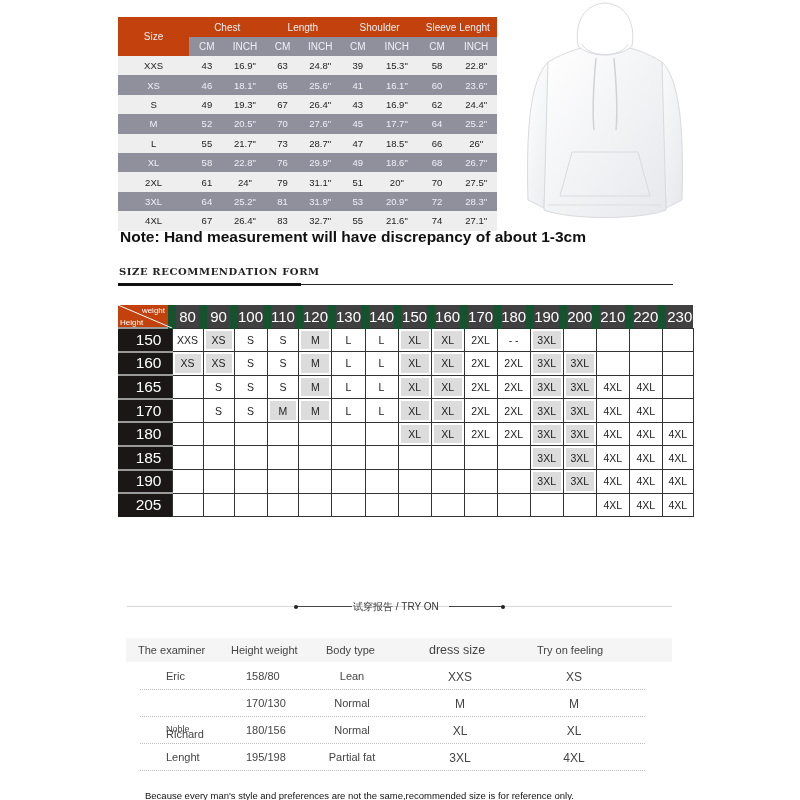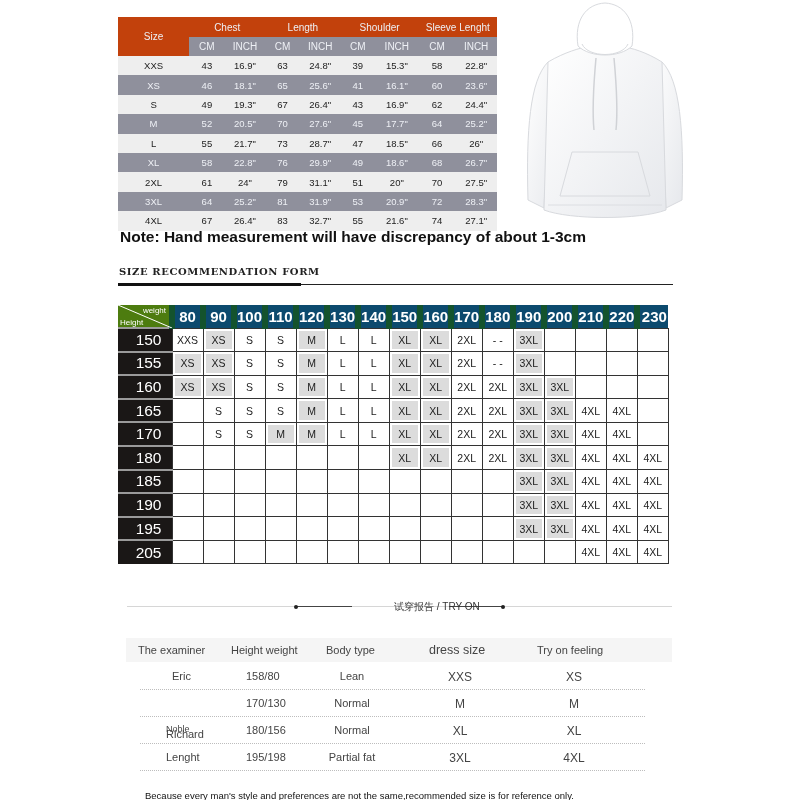--- a/index.html
+++ b/index.html
@@ -33,25 +33,25 @@
   #rec-rule-thick { position: absolute; left: 118px; top: 283px; width: 183px; height: 3px; background: #111; }
 
   
   #rec-grid {
     position: absolute; left: 118px; top: 305px;
     border-collapse: collapse; table-layout: fixed;
     font-family: "Liberation Sans", sans-serif;
   }
   #rec-grid td, #rec-grid th { padding: 0; text-align: center; }
   #rec-grid th.wt {
-    width: 31px; height: 23px; background: #0c4a6e; color: #fff; font-size: 15px; font-weight: bold;
-    border-left: 6px solid #14532d;
+    width: 31px; height: 23px; background: #404040; color: #fff; font-size: 15px; font-weight: normal;
+    border-left: 8px solid #14532d;
   }
   #rec-grid th.corner {
-    width: 54px; height: 23px; background: #4d7c0f; color: #fff; position: relative; font-weight: normal; margin-top: 20px;
+    width: 54px; height: 23px; background: #c2410c; color: #fff; position: relative; font-weight: normal; margin-top: 20px;
   }
   #rec-grid th.corner .w { position: absolute; right: 3px; top: 1px; font-size: 8px; }
   #rec-grid th.corner .h { position: absolute; left: 2px; bottom: 0px; font-size: 8px; }
   #rec-grid th.corner svg { position: absolute; left: 0; top: 0; width: 54px; height: 23px; }
   #rec-grid th.ht {
     height: 23.6px; background: #1a1716; color: #fff; font-size: 15.5px; font-weight: normal;
     text-align: right; padding-right: 10px; border-top: 2px solid #9a9a9a;
   }
   #rec-grid td.cell {
     width: 31px; height: 23.6px; font-size: 10.5px; color: #222;
@@ -59,21 +59,21 @@
   }
   #rec-grid td.cell.shade { background: #dcdcdc; box-shadow: inset 0 0 0 2px #fff; }
 
   
   #tryon-line { position: absolute; left: 127px; top: 606px; width: 545px; height: 1px; background: #d6d6d6; }
   #tryon-seg-l { position: absolute; left: 296px; top: 606px; width: 56px; height: 1px; background: #444; }
   #tryon-seg-r { position: absolute; left: 449px; top: 606px; width: 54px; height: 1px; background: #444; }
   .dot { position: absolute; width: 4px; height: 4px; border-radius: 50%; background: #222; top: 604.5px; }
   #tryon-dot-l { left: 294px; }
   #tryon-dot-r { left: 501px; }
-  #tryon-title { position: absolute; left: 353px; top: 600px; font-size: 10px; color: #333; white-space: nowrap; margin-left: 41px; }
+  #tryon-title { position: absolute; left: 353px; top: 600px; font-size: 10px; color: #333; white-space: nowrap; }
 
   
   #tryon-head { position: absolute; left: 126px; top: 638px; width: 546px; height: 24px; background: #f5f5f5; }
   .th-cell { position: absolute; top: 644px; font-size: 11px; color: #444; white-space: nowrap; }
   .tr-cell { position: absolute; font-size: 11px; color: #444; white-space: nowrap; }
   .tr-rule { position: absolute; left: 140px; width: 505px; height: 0; border-top: 1px dotted #bdbdbd; }
 
   #footnote { position: absolute; left: 145px; top: 790px; font-size: 9.5px; color: #111; white-space: nowrap; }
 </style>
 </head>
@@ -285,39 +285,20 @@
         <td class="cell shade">XL</td>
         <td class="cell">2XL</td>
         <td class="cell">- -</td>
         <td class="cell shade">3XL</td>
         <td class="cell"></td>
         <td class="cell"></td>
         <td class="cell"></td>
         <td class="cell"></td>
       </tr>
       <tr>
-        <th class="ht">155</th>
-        <td class="cell shade">XS</td>
-        <td class="cell shade">XS</td>
-        <td class="cell">S</td>
-        <td class="cell">S</td>
-        <td class="cell shade">M</td>
-        <td class="cell">L</td>
-        <td class="cell">L</td>
-        <td class="cell shade">XL</td>
-        <td class="cell shade">XL</td>
-        <td class="cell">2XL</td>
-        <td class="cell">- -</td>
-        <td class="cell shade">3XL</td>
-        <td class="cell"></td>
-        <td class="cell"></td>
-        <td class="cell"></td>
-        <td class="cell"></td>
-      </tr>
-      <tr>
         <th class="ht">160</th>
         <td class="cell shade">XS</td>
         <td class="cell shade">XS</td>
         <td class="cell">S</td>
         <td class="cell">S</td>
         <td class="cell shade">M</td>
         <td class="cell">L</td>
         <td class="cell">L</td>
         <td class="cell shade">XL</td>
         <td class="cell shade">XL</td>
@@ -400,39 +381,20 @@
         <td class="cell"></td>
         <td class="cell"></td>
         <td class="cell shade">3XL</td>
         <td class="cell shade">3XL</td>
         <td class="cell">4XL</td>
         <td class="cell">4XL</td>
         <td class="cell">4XL</td>
       </tr>
       <tr>
         <th class="ht">190</th>
-        <td class="cell"></td>
-        <td class="cell"></td>
-        <td class="cell"></td>
-        <td class="cell"></td>
-        <td class="cell"></td>
-        <td class="cell"></td>
-        <td class="cell"></td>
-        <td class="cell"></td>
-        <td class="cell"></td>
-        <td class="cell"></td>
-        <td class="cell"></td>
-        <td class="cell shade">3XL</td>
-        <td class="cell shade">3XL</td>
-        <td class="cell">4XL</td>
-        <td class="cell">4XL</td>
-        <td class="cell">4XL</td>
-      </tr>
-      <tr>
-        <th class="ht">195</th>
         <td class="cell"></td>
         <td class="cell"></td>
         <td class="cell"></td>
         <td class="cell"></td>
         <td class="cell"></td>
         <td class="cell"></td>
         <td class="cell"></td>
         <td class="cell"></td>
         <td class="cell"></td>
         <td class="cell"></td>
@@ -473,21 +435,21 @@
 <div id="tryon-title">试穿报告 / TRY ON</div>
 
 <div id="tryon-head"></div>
 <div class="th-cell" style="left:138px;">The examiner</div>
 <div class="th-cell" style="left:231px;">Height weight</div>
 <div class="th-cell" style="left:326px;">Body type</div>
 <div class="th-cell" style="left:429px; font-size:12.5px; top:643px;">dress size</div>
 <div class="th-cell" style="left:537px;">Try on feeling</div>
 
 <div id="tryon-rows">
-    <div class="tr-cell" style="top: 670px; left: 166px; margin-left: 6px;">Eric</div>
+    <div class="tr-cell" style="top: 670px; left: 166px;">Eric</div>
     <div class="tr-cell" style="top: 670px; left: 246px;">158/80</div>
     <div class="tr-cell" style="top: 670px; left: 352px; transform: translateX(-50%);">Lean</div>
     <div class="tr-cell" style="top: 670px; left: 460px; transform: translateX(-50%); font-size: 12px;">XXS</div>
     <div class="tr-cell" style="top: 670px; left: 574px; transform: translateX(-50%); font-size: 12px;">XS</div>
     <div class="tr-rule" style="top: 689px;"></div>
     <div class="tr-cell" style="top: 728px; left: 166px;">Richard</div>
     <div class="tr-cell" style="top: 697px; left: 246px;">170/130</div>
     <div class="tr-cell" style="top: 697px; left: 352px; transform: translateX(-50%);">Normal</div>
     <div class="tr-cell" style="top: 697px; left: 460px; transform: translateX(-50%); font-size: 12px;">M</div>
     <div class="tr-cell" style="top: 697px; left: 574px; transform: translateX(-50%); font-size: 12px;">M</div>

